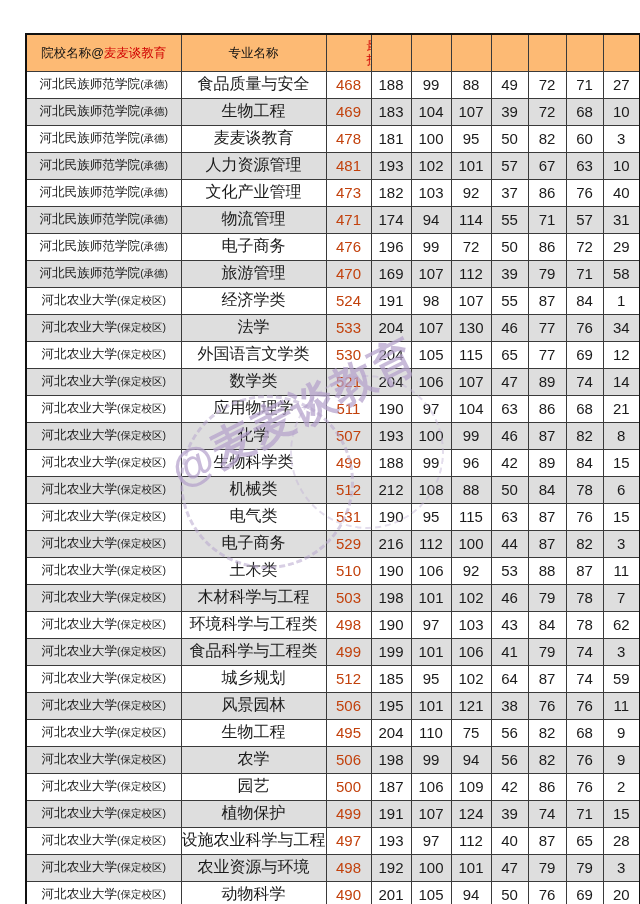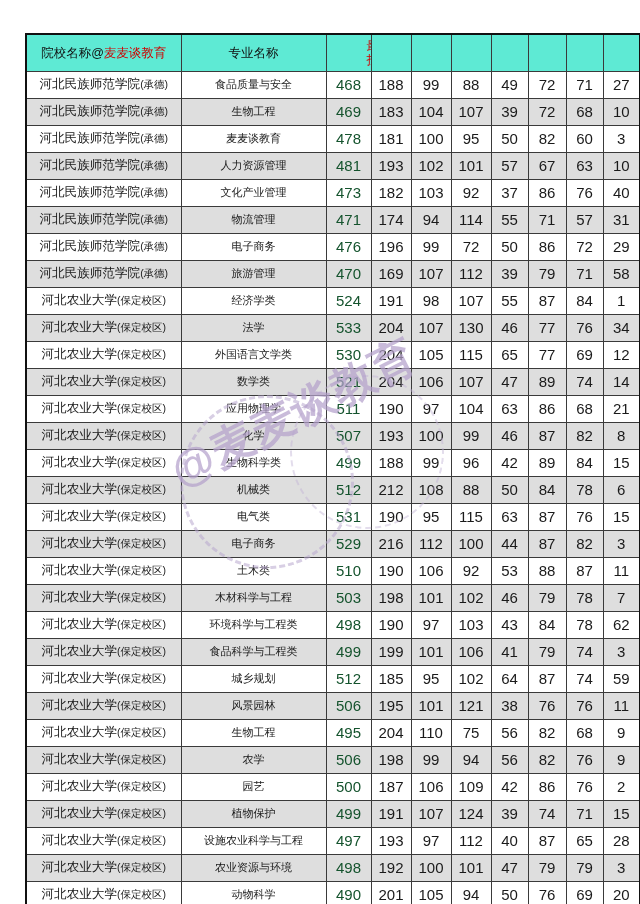--- a/index.html
+++ b/index.html
@@ -87,21 +87,21 @@
     text-align: center;
     vertical-align: middle;
     font-weight: normal;
     overflow: hidden;
     white-space: nowrap;
   }
 
   
   thead tr { height: 37px; }
   thead th {
-    background: #5eead4;
+    background: #fdba74;
     font-weight: bold;
     font-size: 12.5px;
     color: #111;
     line-height: 1.12;
     border: 1px solid #111;
   }
   thead th.two-line { font-size: 12.5px; }
   thead th .ln { display: block; padding-left: 40px; }
   .red-hd { color: #d00000; }
   .blk-hd { color: #111; }
@@ -110,26 +110,26 @@
   tbody tr { height: 27px; }
   tbody tr.odd  td { background: #ffffff; }
   tbody tr.even td { background: #dedede; }
 
   td.col-school {
     font-size: 12.6px;
     color: #1a1a1a;
   }
   td.col-school .suffix { font-size: 10.5px; }
   td.col-major {
-    font-size: 11px;
+    font-size: 16px;
     color: #1a1a1a;
   }
   td.col-score {
     font-size: 15px;
-    color: #14532d;
+    color: #c2410c;
     margin-left: 15px;
   }
   td.col-num {
     font-size: 15px;
     color: #1a1a1a;
   }
 
   
   col.w-school { width: 155px; }
   col.w-major  { width: 145px; }

